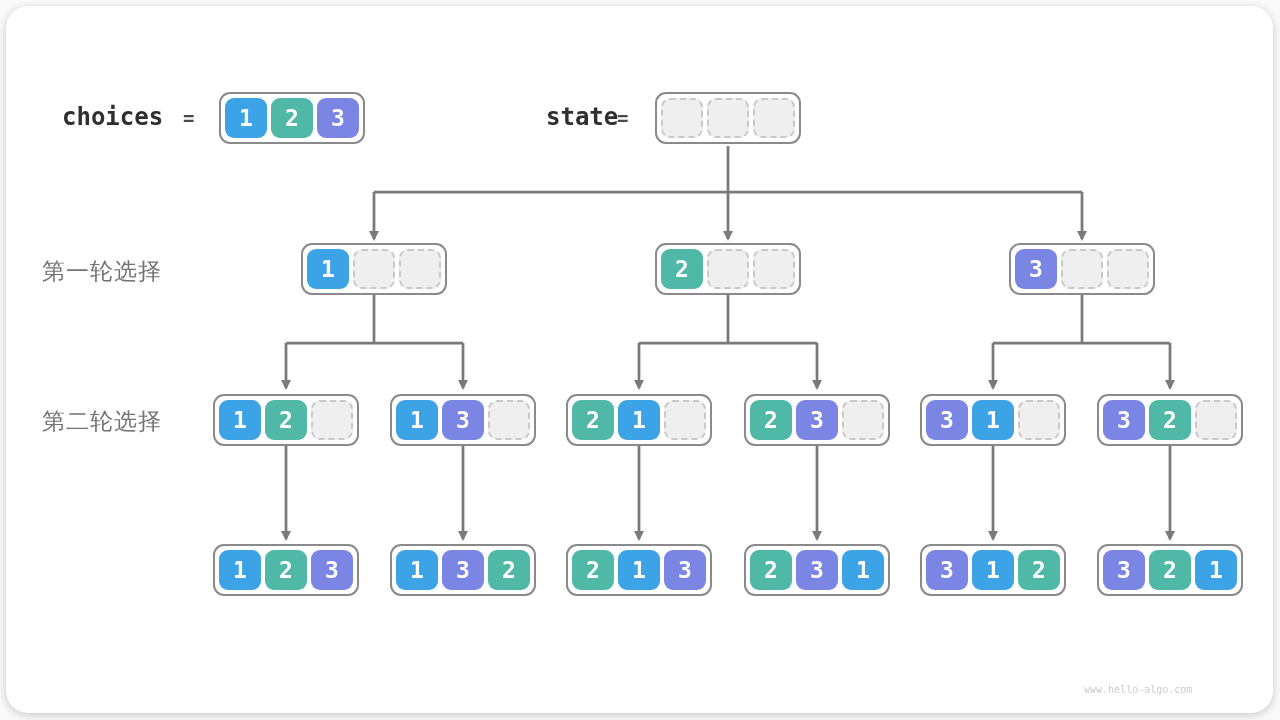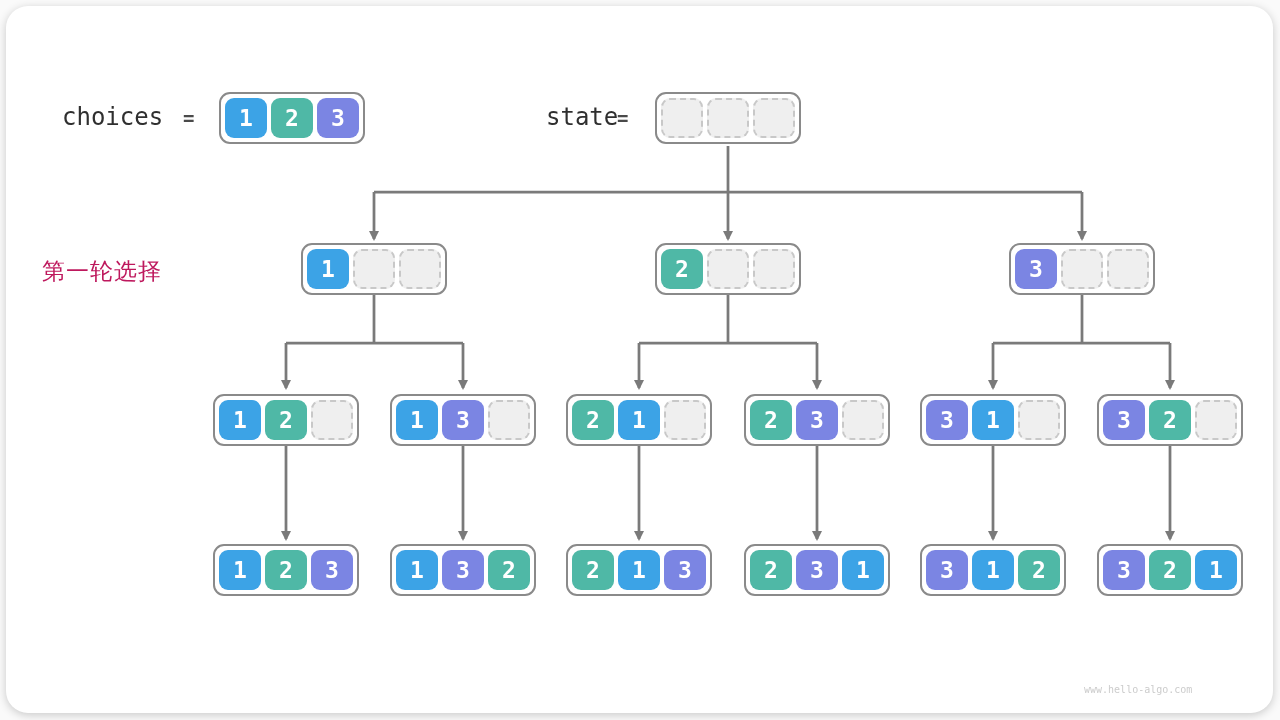--- a/index.html
+++ b/index.html
@@ -1,23 +1,23 @@
 <!DOCTYPE html>
 <html><head>
 <meta charset="utf-8">
 <style>
   html,body{margin:0;padding:0;width:1280px;height:720px;background:#fafafa;overflow:hidden;
     font-family:"Liberation Sans","DejaVu Sans",sans-serif;}
   .card{position:absolute;left:6px;top:6px;width:1267px;height:707px;background:#ffffff;
     border-radius:22px;box-shadow:0 2px 10px rgba(0,0,0,0.20);}
   .hlabel{position:absolute;font-family:"DejaVu Sans Mono","Liberation Mono",monospace;
-    font-weight:normal;font-size:24px;color:#2f2f2f;white-space:nowrap;}
+    font-weight:bold;font-size:24px;color:#2f2f2f;white-space:nowrap;}
   .eq{position:absolute;font-family:"DejaVu Sans Mono","Liberation Mono",monospace;
     font-weight:bold;font-size:19px;color:#4a4a4a;}
-  .rowlabel{position:absolute;left:36px;font-size:23px;color:#be185d;letter-spacing:1px;white-space:nowrap;}
+  .rowlabel{position:absolute;left:36px;font-size:23px;color:#737373;letter-spacing:1px;white-space:nowrap;}
   .sbox{position:absolute;display:flex;gap:4px;padding:4px;background:#ffffff;
     border:2px solid #8A8A8A;border-radius:11px;}
   .cell{width:42px;height:40px;border-radius:9px;display:flex;align-items:center;justify-content:center;
     font-family:"DejaVu Sans Mono","Liberation Mono",monospace;font-weight:bold;font-size:23px;color:#ffffff;
     box-sizing:border-box;}
   .cell.empty{background:#EFEFEF;border:2px dashed #C8C8C8;}
   #connector-layer{position:absolute;left:0;top:0;width:1280px;height:720px;pointer-events:none;}
   #connector-layer path{fill:none;stroke:#7A7A7A;stroke-width:2.75px;}
   .watermark{position:absolute;left:1078px;top:678px;font-family:"DejaVu Sans Mono","Liberation Mono",monospace;
     font-size:10px;color:#cccccc;white-space:nowrap;}
@@ -27,20 +27,21 @@
 
 <div class="card">
 
   <span class="hlabel" style="left:56px;top:97px">choices</span>
   <span class="eq" style="left:177px;top:101px">=</span>
 
   <span class="hlabel" style="left:540px;top:97px">state</span>
   <span class="eq" style="left:611px;top:101px">=</span>
 
   <span class="rowlabel" style="top:250px">第一轮选择</span>
+  <span class="rowlabel" style="top:400px">第二轮选择</span>
 
   <svg id="connector-layer" viewBox="0 0 1280 720" xmlns="http://www.w3.org/2000/svg">
     <defs>
       <marker id="arr" viewBox="0 0 12 12" refX="9" refY="6" markerWidth="12" markerHeight="12" markerUnits="userSpaceOnUse" orient="auto">
         <path d="M1,1 L11,6 L1,11 Z" style="fill:#7A7A7A;stroke:none"></path>
       </marker>
     </defs>
   <path d="M722,140 V186"></path>
       <path d="M368,186 H1076"></path>
       <path d="M368,186 V233" marker-end="url(#arr)"></path>

